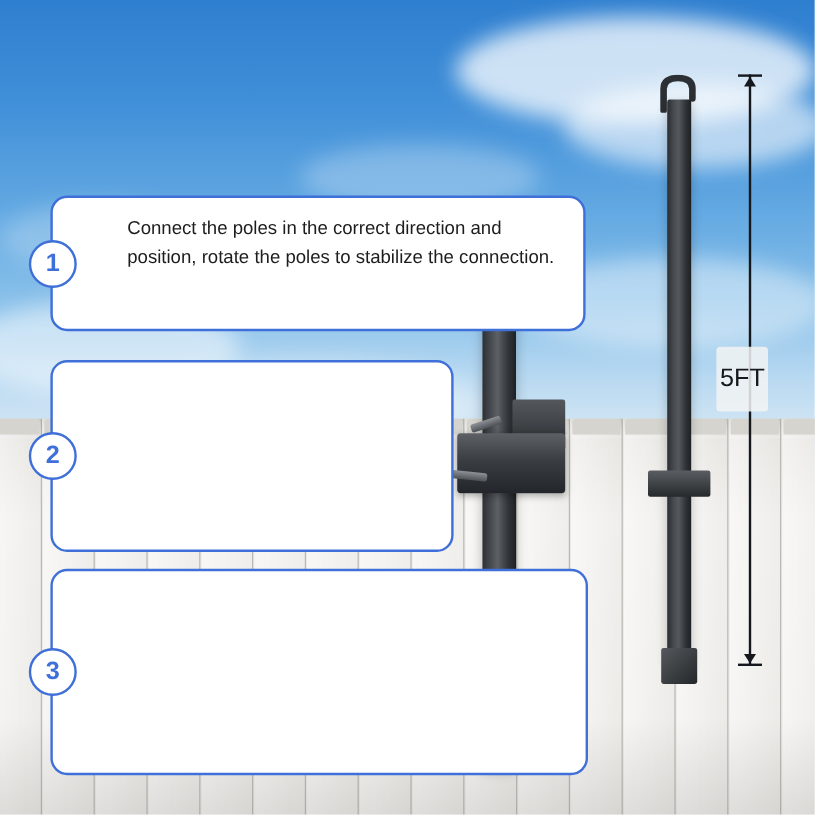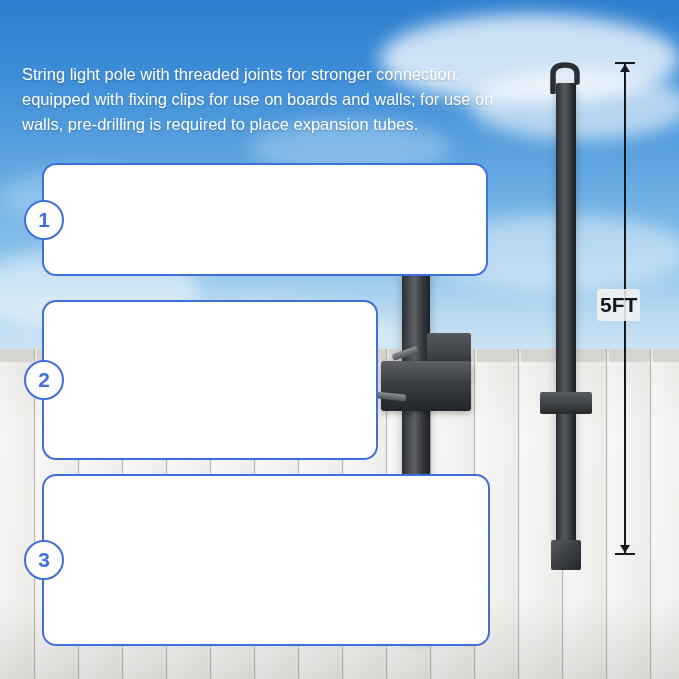--- a/index.html
+++ b/index.html
@@ -293,24 +293,24 @@
   }
   .arrow.top { top: 62px; }
   .arrow.top::after { top: 2px; border-bottom: 8px solid #15181c; }
   .arrow.bot { top: 553px; }
   .arrow.bot::after { top: -8px; border-top: 8px solid #15181c; }
   .meas-label {
     position: absolute;
     left: 597px;
     top: 289px;
     font-size: 21px;
-    font-weight: bold;
+    font-weight: normal;
     color: #15181c;
     background: rgba(242,243,243,0.85);
-    padding: 4px 3px;
+    padding: 15px 3px;
     border-radius: 3px;
   }
 </style>
 </head>
 <body>
 
 <div class="scene">
 
   <div class="cloud c1"></div>
   <div class="cloud c2"></div>
@@ -365,24 +365,24 @@
   </svg>
   <div class="pole-right"></div>
   <div class="clip-right"></div>
   <div class="base-plate"></div>
 
   <div class="meas-line"></div>
   <div class="arrow top"></div>
   <div class="arrow bot"></div>
   <div class="meas-label">5FT</div>
 
-  <div class="subhead">String light pole with threaded joints for stronger connection; equipped with fixing clips for use on boards and walls; for use on walls, pre-drilling is required to place expansion tubes.</div>
 
   <div class="card" id="card1">
     <div class="badge">1</div>
+    <div class="text">Connect the poles in the correct direction and position, rotate the poles to stabilize the connection.</div>
   </div>
 
   <div class="card" id="card2">
     <div class="badge">2</div>
   </div>
 
   <div class="card" id="card3">
     <div class="badge">3</div>
   </div>
 

